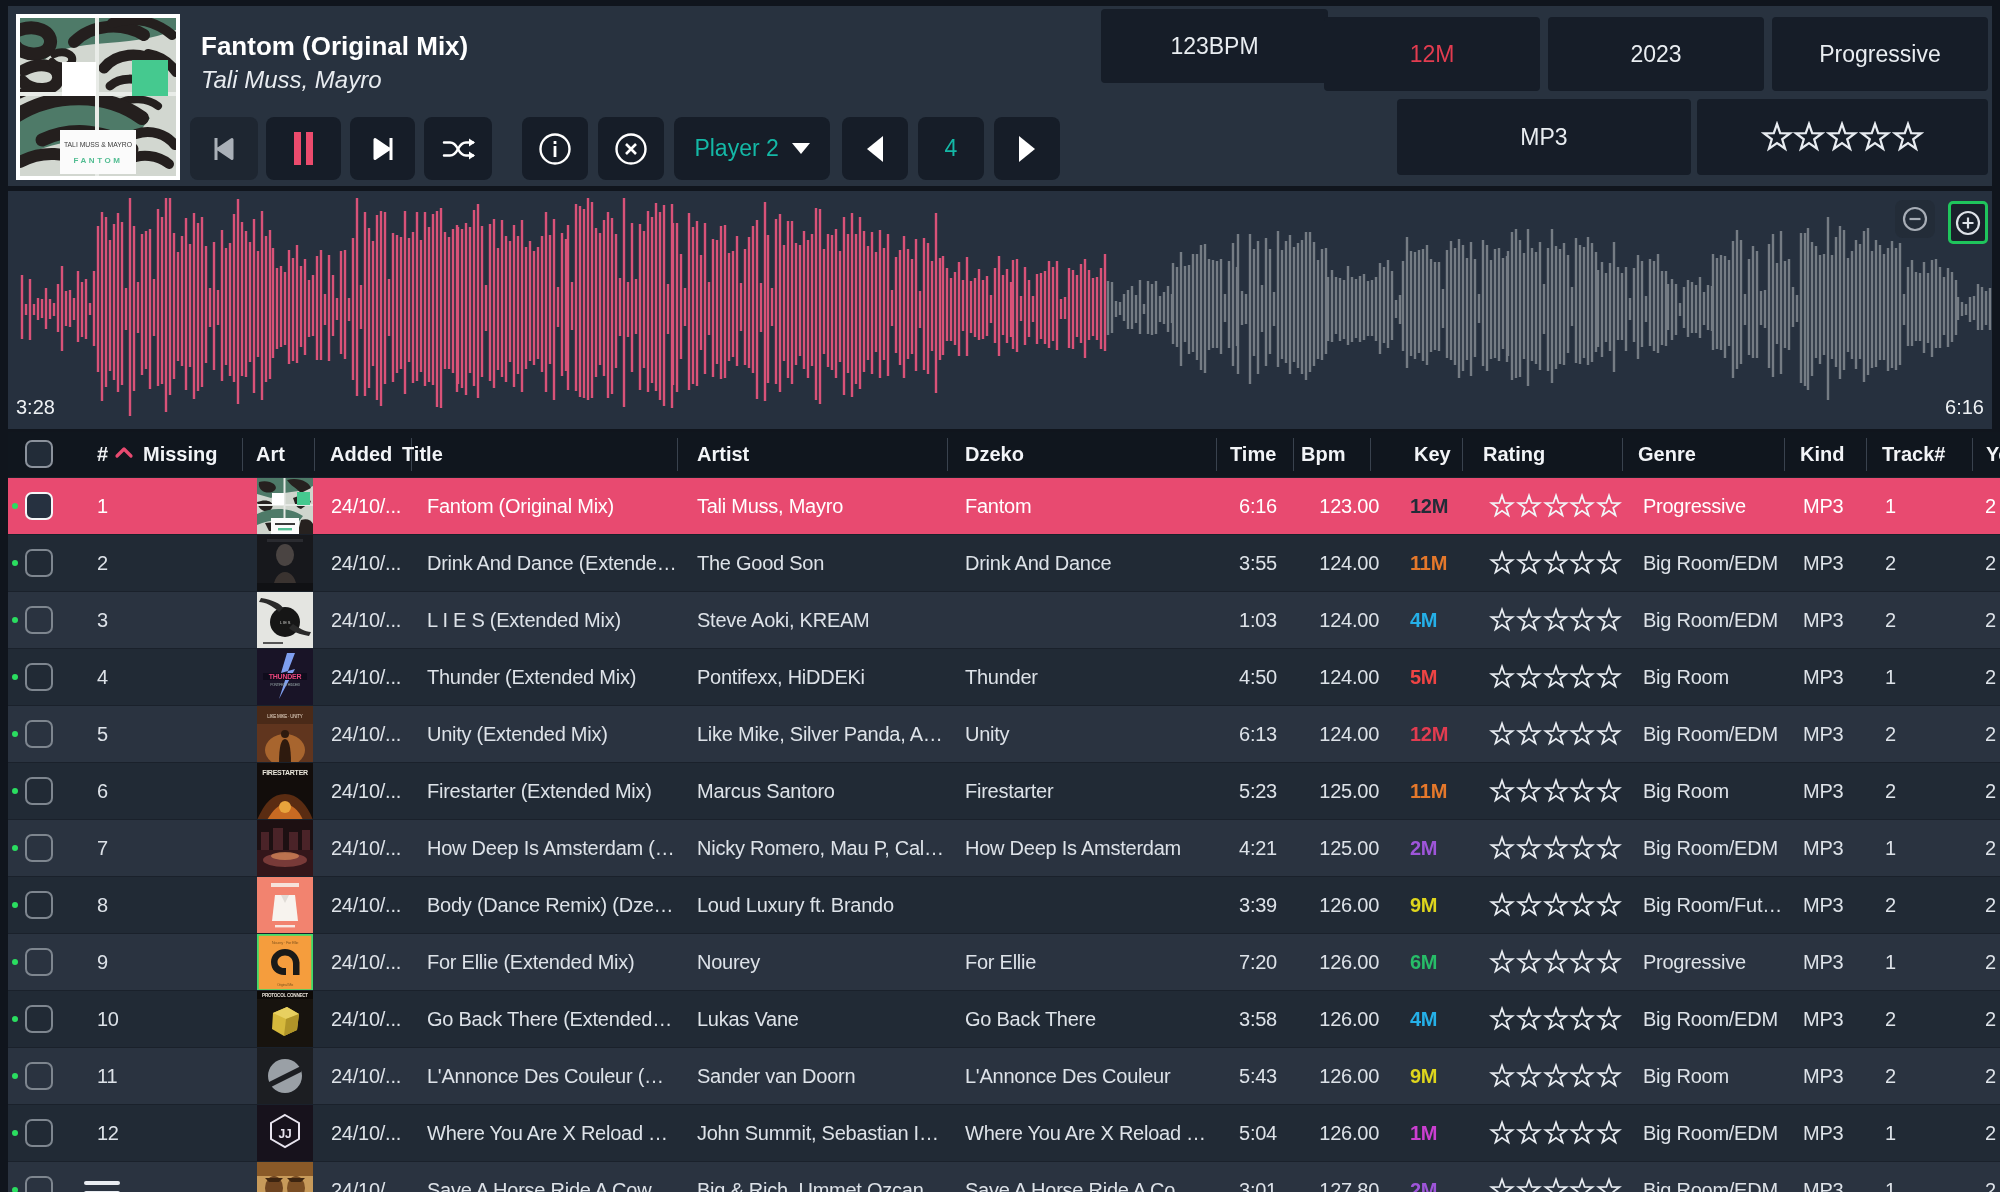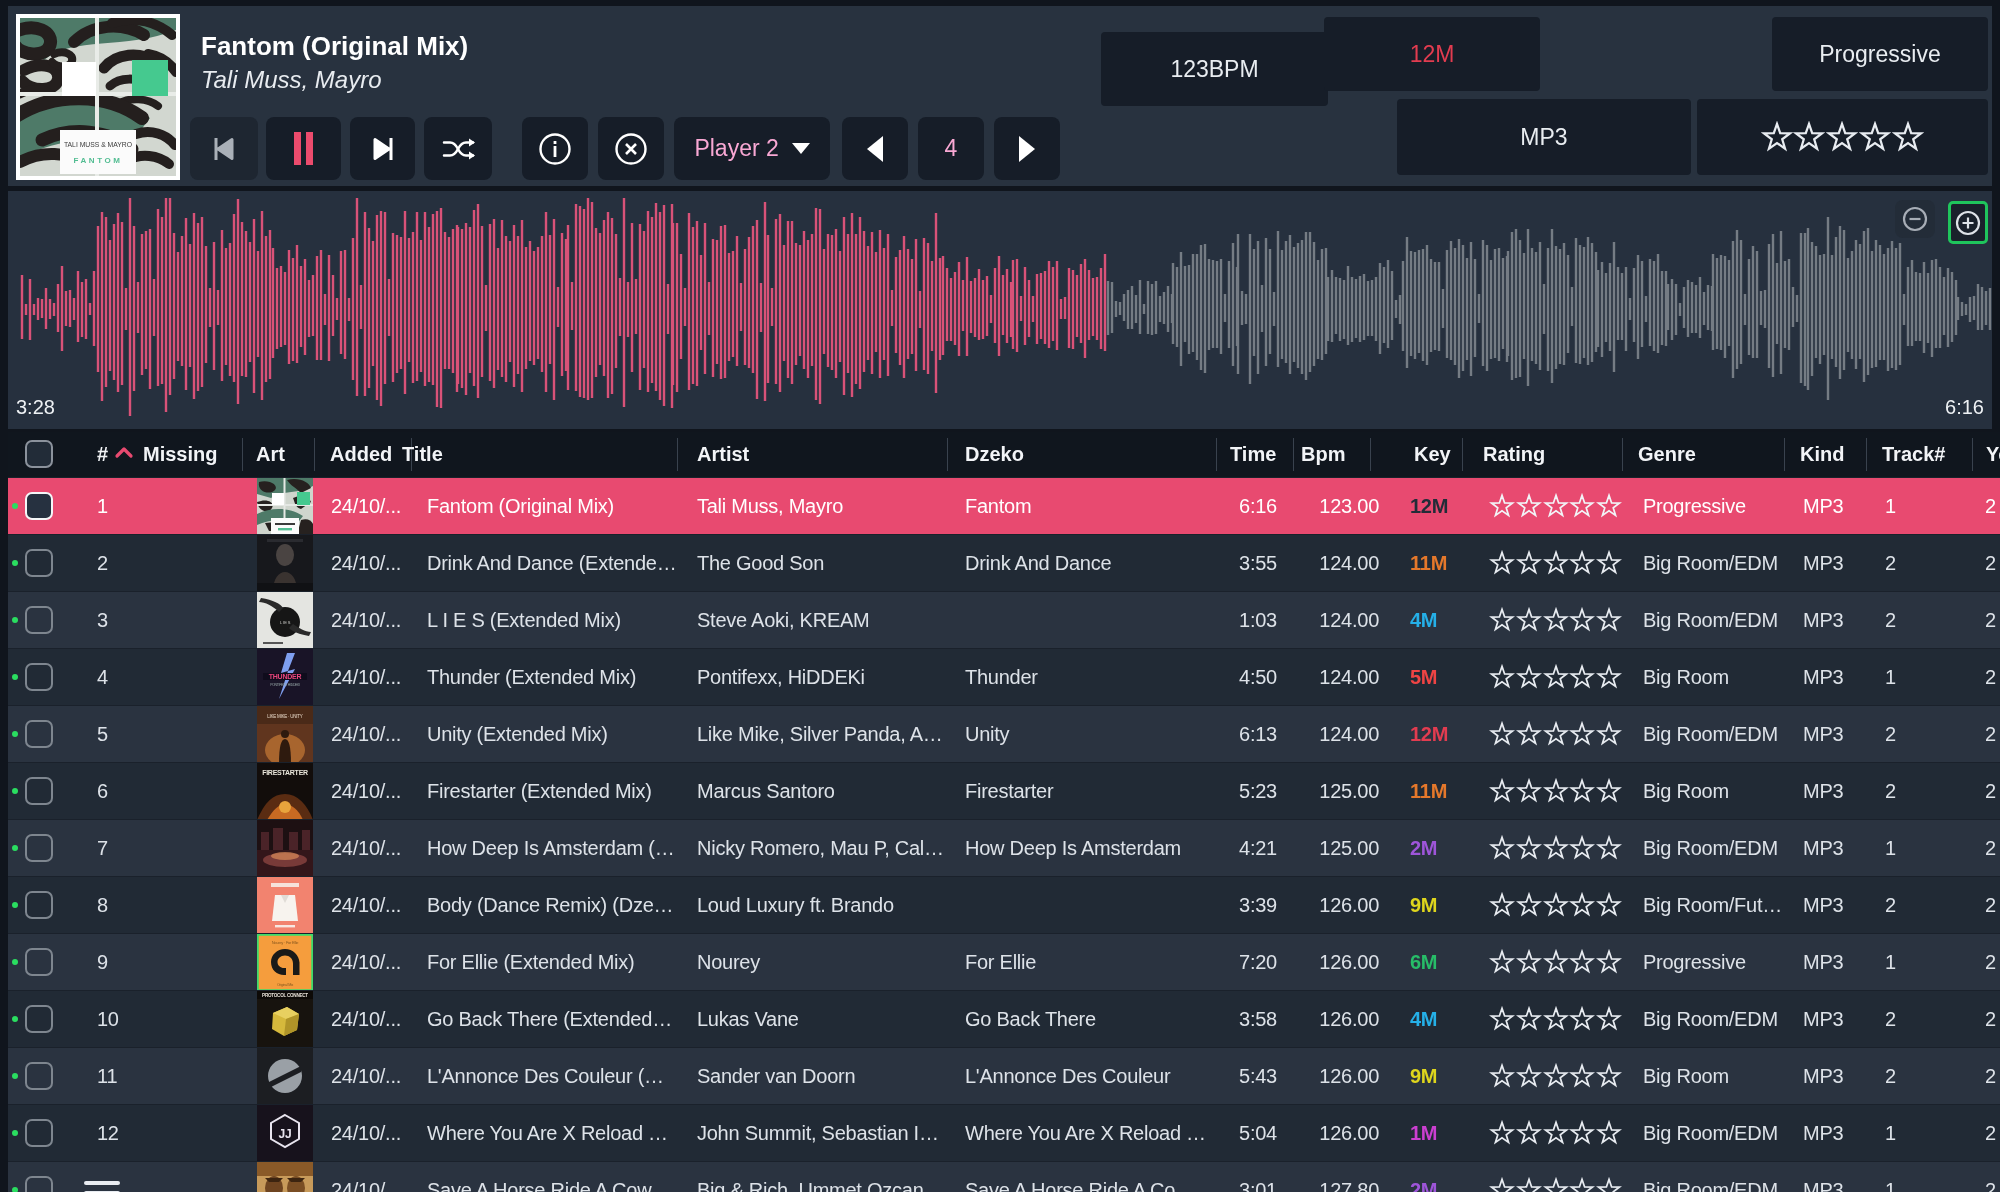--- a/index.html
+++ b/index.html
@@ -1,19 +1,19 @@
 <!DOCTYPE html>
 <html><head><meta charset="utf-8"><style>
 * { margin:0; padding:0; box-sizing:border-box; }
 html,body { width:2000px; height:1192px; background:#10151d; font-family:"Liberation Sans",sans-serif; overflow:hidden; }
 .panel { position:absolute; background:#28323f; }
 #top { left:8px; top:6px; width:1984px; height:180px; }
 #wave { left:8px; top:191px; width:1984px; height:238px; background:#26303e; }
 #tbl { position:absolute; left:8px; top:432px; width:1992px; height:760px; }
-.btn { position:absolute; background:#161d28; border-radius:8px; display:flex; align-items:center; justify-content:center; color:#f9a8d4; font-size:23px; }
+.btn { position:absolute; background:#161d28; border-radius:8px; display:flex; align-items:center; justify-content:center; color:#14b8a6; font-size:23px; }
 .obox { position:absolute; background:#161d28; border-radius:4px; display:flex; align-items:center; justify-content:center; color:#e9edf1; font-size:23px; }
 .row { position:relative; height:57px; border-top:1px solid #1a212b; display:flex; align-items:center; font-size:20px; letter-spacing:-0.25px; }
 .row:first-child { border-top:none; }
 .c { position:absolute; white-space:nowrap; overflow:hidden; text-overflow:ellipsis; }
 .dot { position:absolute; left:4px; top:50%; margin-top:-3px; width:6px; height:6px; border-radius:50%; background:#2ade60; }
 .cb { position:absolute; left:17px; top:50%; margin-top:-14px; width:28px; height:28px; border:2.5px solid; border-radius:7px; }
 .num { left:89px; }
 .art { left:249px; top:0; width:56px; height:57px; }
 .added { left:323px; }
 .title { left:419px; width:250px; }
@@ -104,22 +104,23 @@
   </div>
   <div class="btn" style="left:666px;top:111px;width:156px;height:63px">Player 2&nbsp;&nbsp;<span style="display:inline-block;width:0;height:0;border-left:9px solid transparent;border-right:9px solid transparent;border-top:11px solid #fff"></span></div>
   <div class="btn" style="left:834px;top:111px;width:66px;height:63px">
     <span style="display:inline-block;width:0;height:0;border-top:13px solid transparent;border-bottom:13px solid transparent;border-right:16px solid #fff"></span>
   </div>
   <div class="btn" style="left:910px;top:111px;width:66px;height:63px">4</div>
   <div class="btn" style="left:986px;top:111px;width:66px;height:63px">
     <span style="display:inline-block;width:0;height:0;border-top:13px solid transparent;border-bottom:13px solid transparent;border-left:16px solid #fff"></span>
   </div>
 
-  <div class="obox" style="left:1093px;top:26px;width:227px;height:74px">123BPM</div>
+  <div class="obox" style="left:1093px;top:3px;width:227px;height:74px">123BPM</div>
   <div class="obox" style="left:1316px;top:11px;width:216px;height:74px;color:#e23c50">12M</div>
+  <div class="obox" style="left:1540px;top:11px;width:216px;height:74px">2023</div>
   <div class="obox" style="left:1764px;top:11px;width:216px;height:74px">Progressive</div>
   <div class="obox" style="left:1389px;top:93px;width:294px;height:76px">MP3</div>
   <div class="obox" style="left:1689px;top:93px;width:291px;height:76px">
       <span style="display:inline-flex;align-items:center">
         <svg width="32" height="32" viewBox="0 0 26 27" style="margin-right:0.8px">
           <path d="M13.0 2.5L15.7 10.3L23.9 10.4L17.4 15.4L19.8 23.3L13.0 18.6L6.2 23.3L8.6 15.4L2.1 10.4L10.3 10.3Z" fill="none" stroke="#e8ecf1" stroke-width="1.9" stroke-linejoin="miter"></path>
         </svg>
         <svg width="32" height="32" viewBox="0 0 26 27" style="margin-right:0.8px">
           <path d="M13.0 2.5L15.7 10.3L23.9 10.4L17.4 15.4L19.8 23.3L13.0 18.6L6.2 23.3L8.6 15.4L2.1 10.4L10.3 10.3Z" fill="none" stroke="#e8ecf1" stroke-width="1.9" stroke-linejoin="miter"></path>
         </svg>

